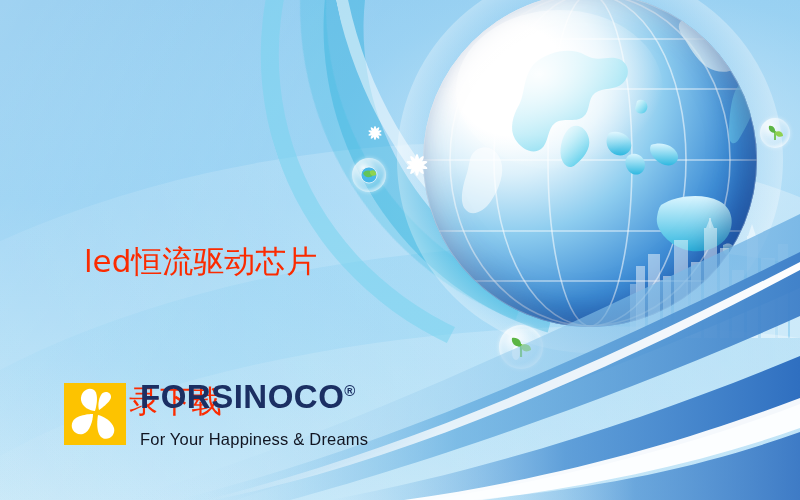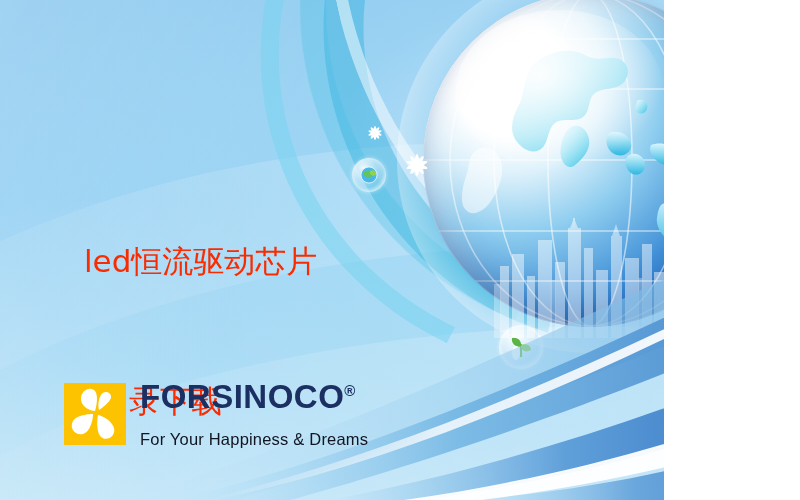--- a/index.html
+++ b/index.html
@@ -7,21 +7,21 @@
     margin: 0;
     padding: 0;
     background: #ffffff;
   }
   body {
     font-family: "Liberation Sans", sans-serif;
   }
 
   #banner {
     position: relative;
-    width: 664px;
+    width: 800px;
     height: 500px;
     overflow: hidden;
     background: #8ECBF0;
   }
 
   .layer { position: absolute; top: 0; left: 0; width: 800px; height: 500px; }
 
   
   .bg-base {
     background:

